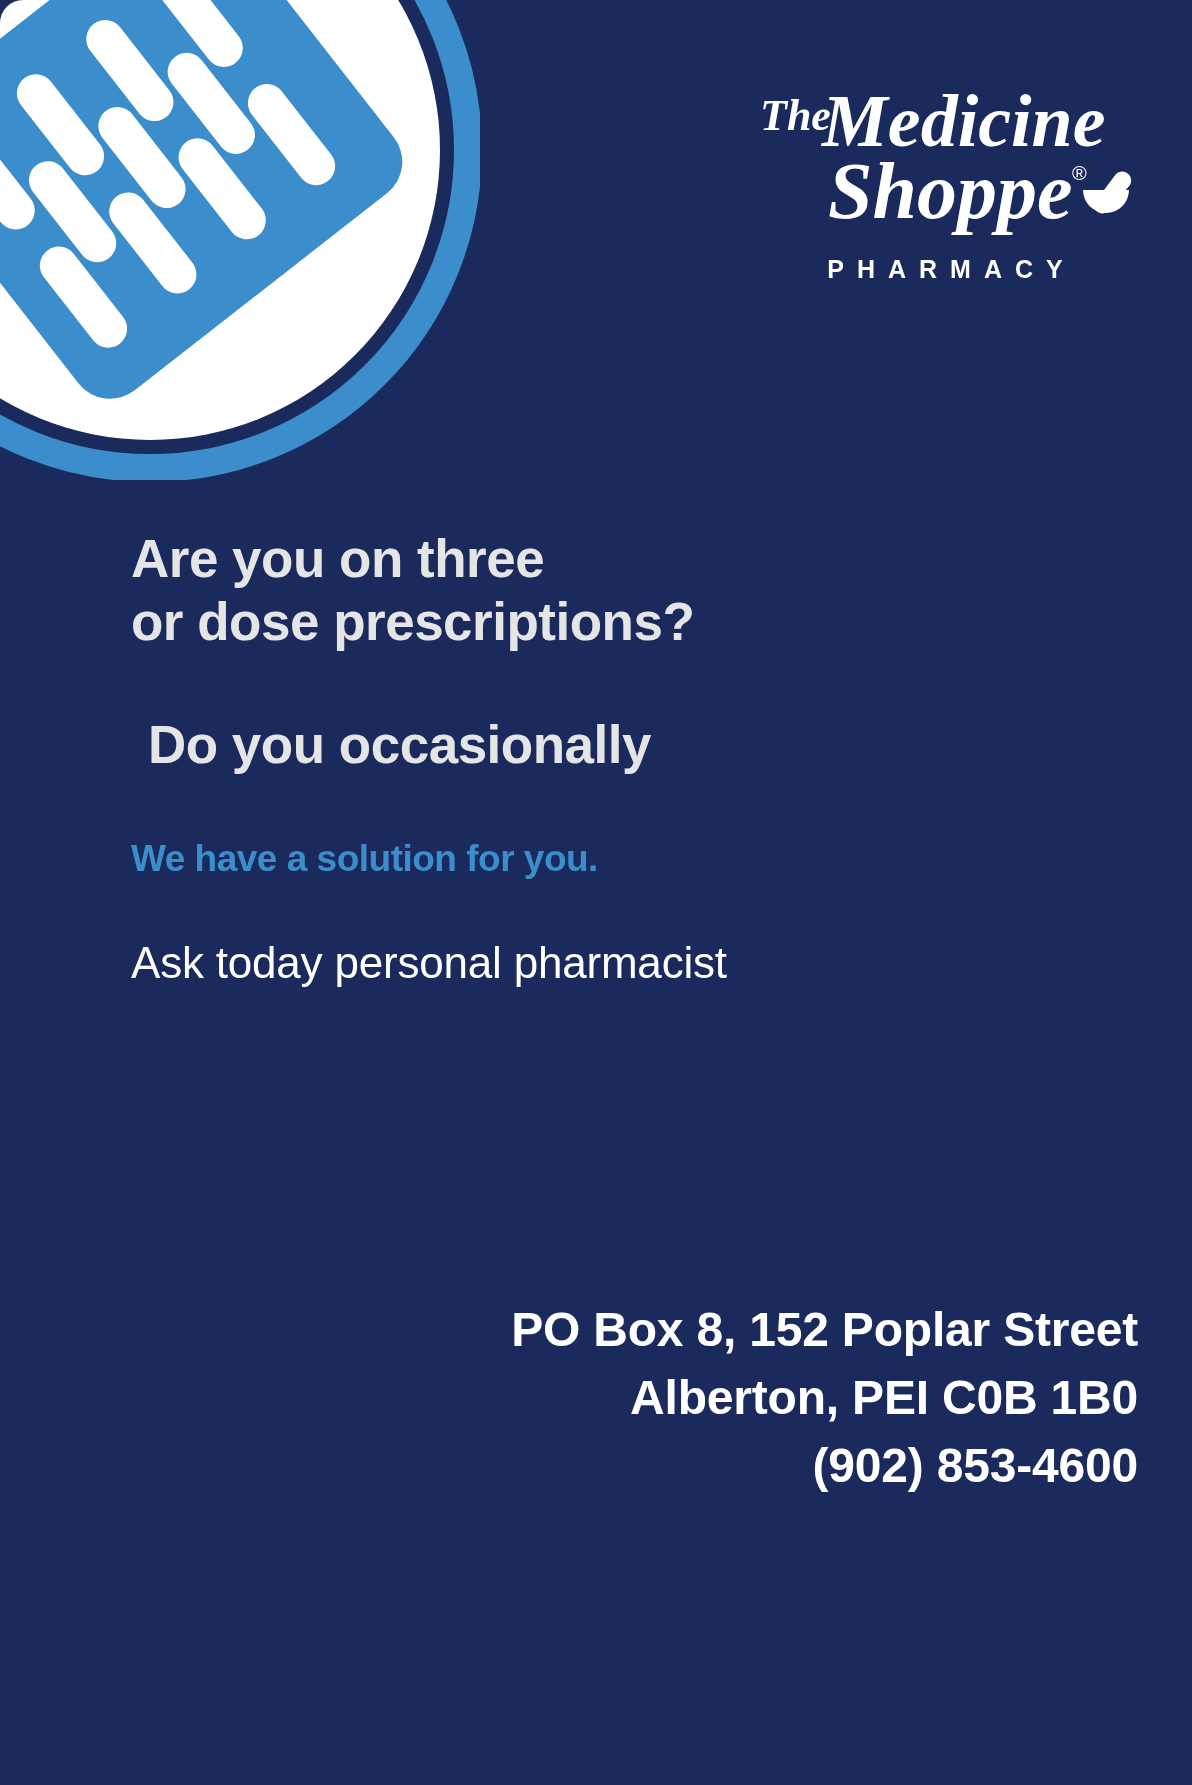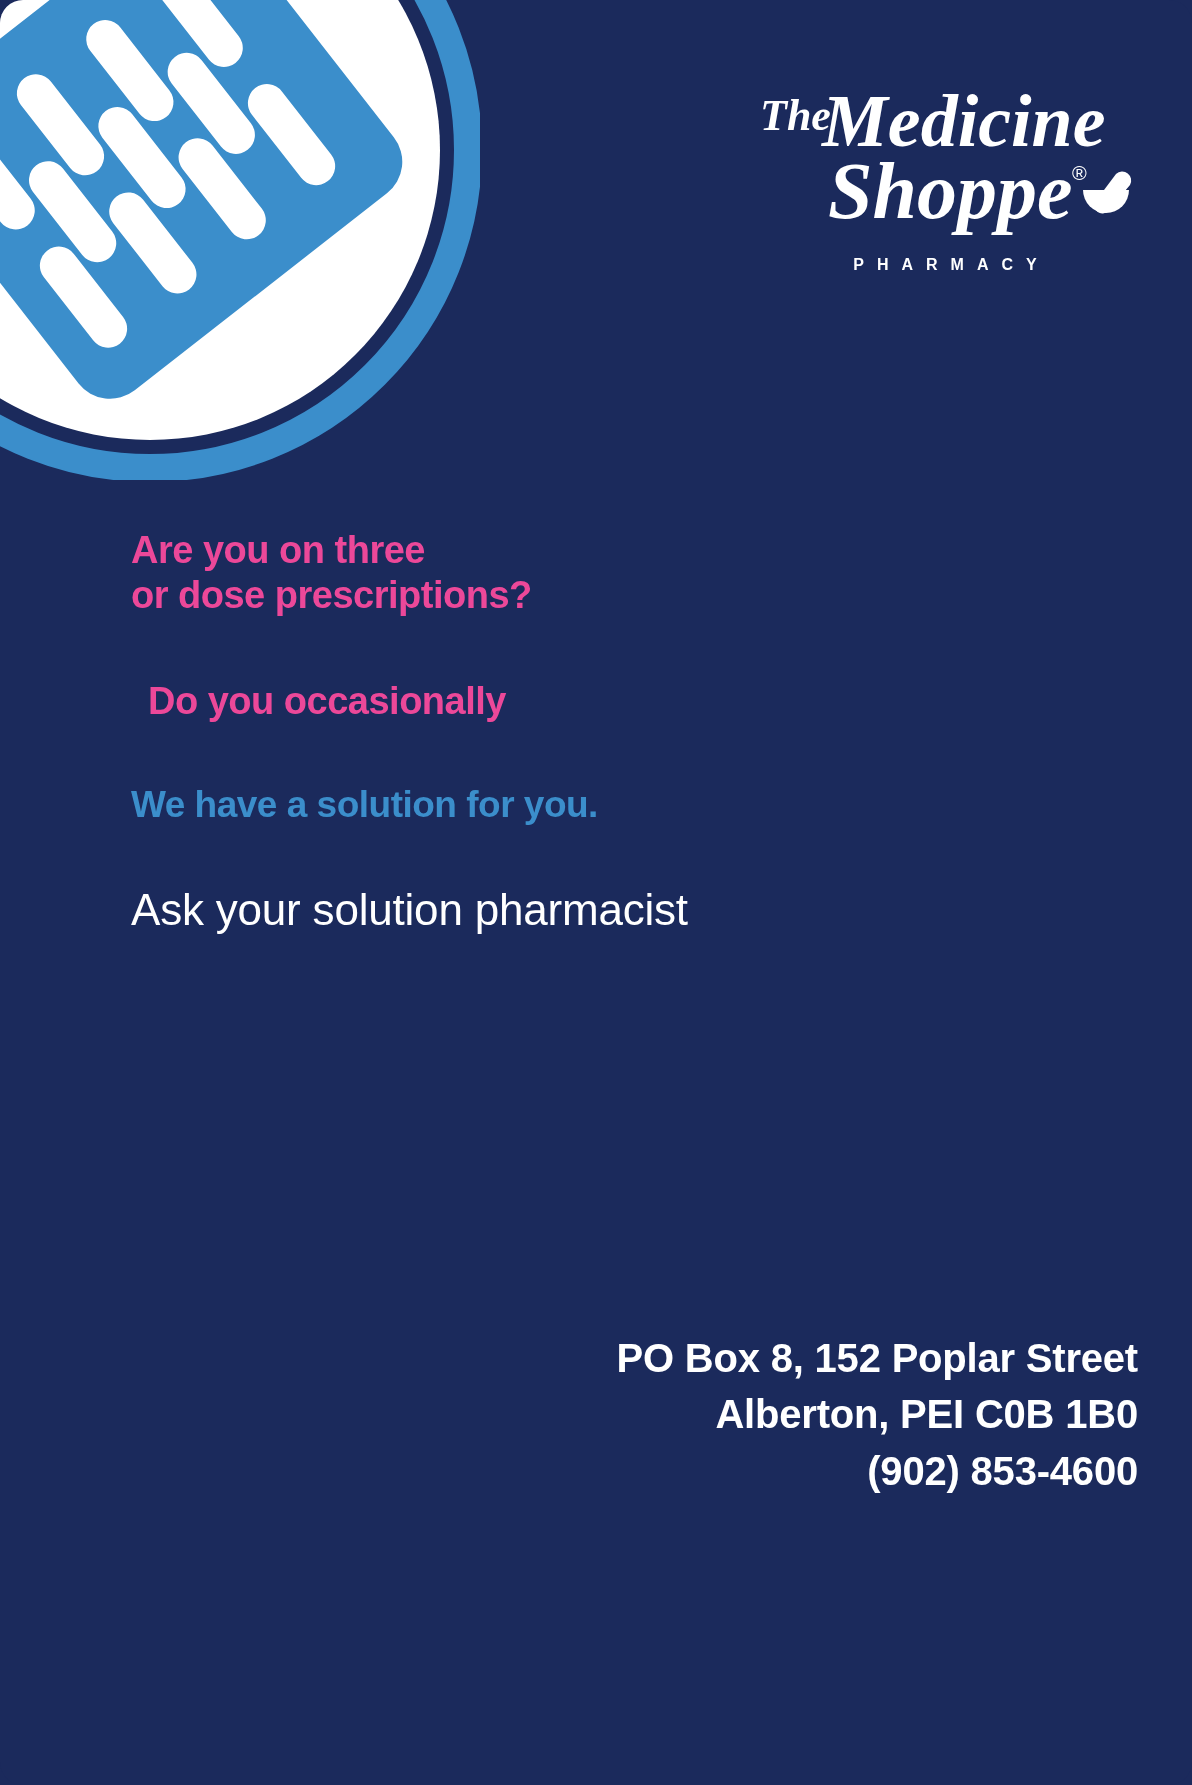--- a/index.html
+++ b/index.html
@@ -38,38 +38,38 @@
     position: absolute;
     right: 52px;
     top: 78px;
     width: 390px;
     text-align: center;
   }
   .logo-svg { display: block; width: 100%; height: auto; }
   .logo-pharmacy {
     margin-top: 4px;
     color: #ffffff;
-    font-size: 16px;
+    font-size: 25px;
     font-weight: bold;
     letter-spacing: 13px;
     text-indent: 13px;
     line-height: 1;
     font-family: "Liberation Sans", sans-serif;
   }
 
   
   .copy {
     position: absolute;
     left: 131px;
     top: 528px;
     width: 960px;
   }
   .headline {
-    color: #ec4899;
-    font-size: 38px;
+    color: #e5e5e5;
+    font-size: 53px;
     font-weight: bold;
     line-height: 1.18;
     letter-spacing: -0.5px;
     margin: 0;
   }
   .headline + .headline { margin-top: 61px; margin-left: 17px; }
 
   .tagline {
     color: #3b8ecb;
     font-size: 37px;
@@ -88,21 +88,21 @@
     margin: 55px 0 0 0;
   }
 
   
   .address {
     position: absolute;
     right: 54px;
     bottom: 285px;
     text-align: right;
     color: #ffffff;
-    font-size: 40px;
+    font-size: 48px;
     font-weight: bold;
     line-height: 1.42;
     letter-spacing: -0.2px;
   }
   .address div { white-space: nowrap; }
 </style>
 </head>
 <body>
 
 <div class="poster">
@@ -151,21 +151,21 @@
       <span>or dose prescriptions?</span>
     </p>
 
     <p class="headline">
       <span>Do you occasionally</span><br>
     </p>
 
     <p class="tagline">We have a solution for you.</p>
 
     <p class="body-copy">
-      <span>Ask your solution pharmacist</span><br>
+      <span>Ask today personal pharmacist</span><br>
     </p>
   </div>
 
   <div class="address">
     <div>PO Box 8, 152 Poplar Street</div>
     <div>Alberton, PEI C0B 1B0</div>
     <div>(902) 853-4600</div>
   </div>
 
 </div>

